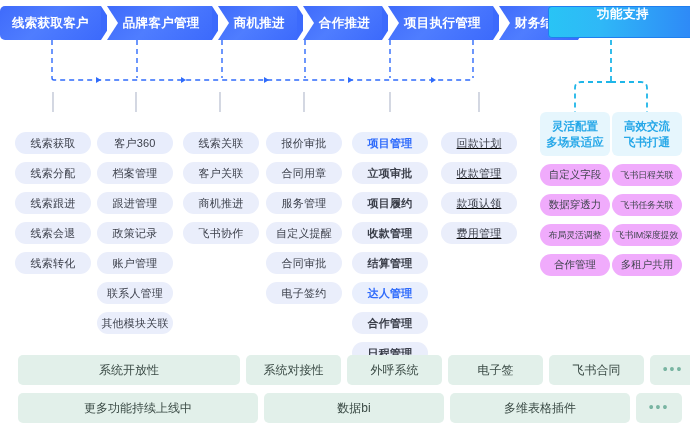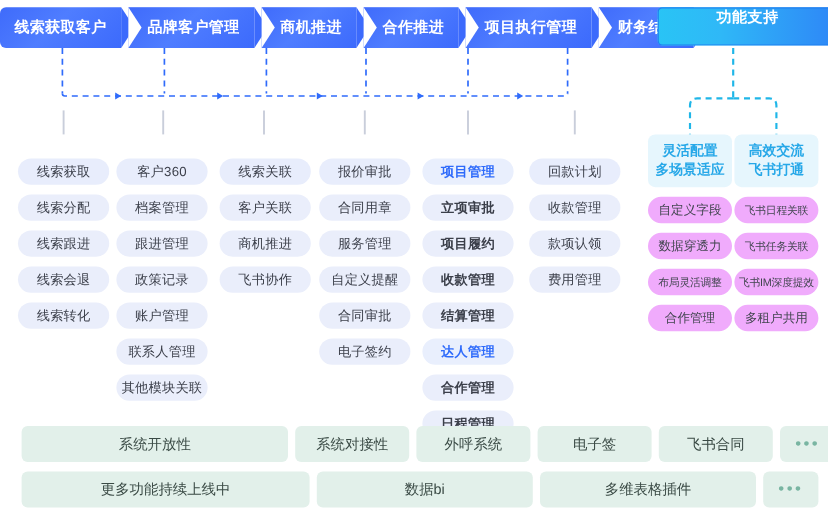--- a/index.html
+++ b/index.html
@@ -181,21 +181,21 @@
   <div class="col" style="left:352px;font-weight:bold;">
       <div class="pill head accent">项目管理</div>
       <div class="pill">立项审批</div>
       <div class="pill">项目履约</div>
       <div class="pill">收款管理</div>
       <div class="pill">结算管理</div>
       <div class="pill accent">达人管理</div>
       <div class="pill">合作管理</div>
       <div class="pill">日程管理</div>
     </div>
-  <div class="col" style="left:441px;">
+  <div class="col" style="left:441px;text-decoration:underline;">
       <div class="pill head">回款计划</div>
       <div class="pill">收款管理</div>
       <div class="pill">款项认领</div>
       <div class="pill">费用管理</div>
     </div>
 
   <div class="rcol" style="left:540px;">
       <div class="rhead">
         <span>灵活配置</span>
         <span>多场景适应</span>

